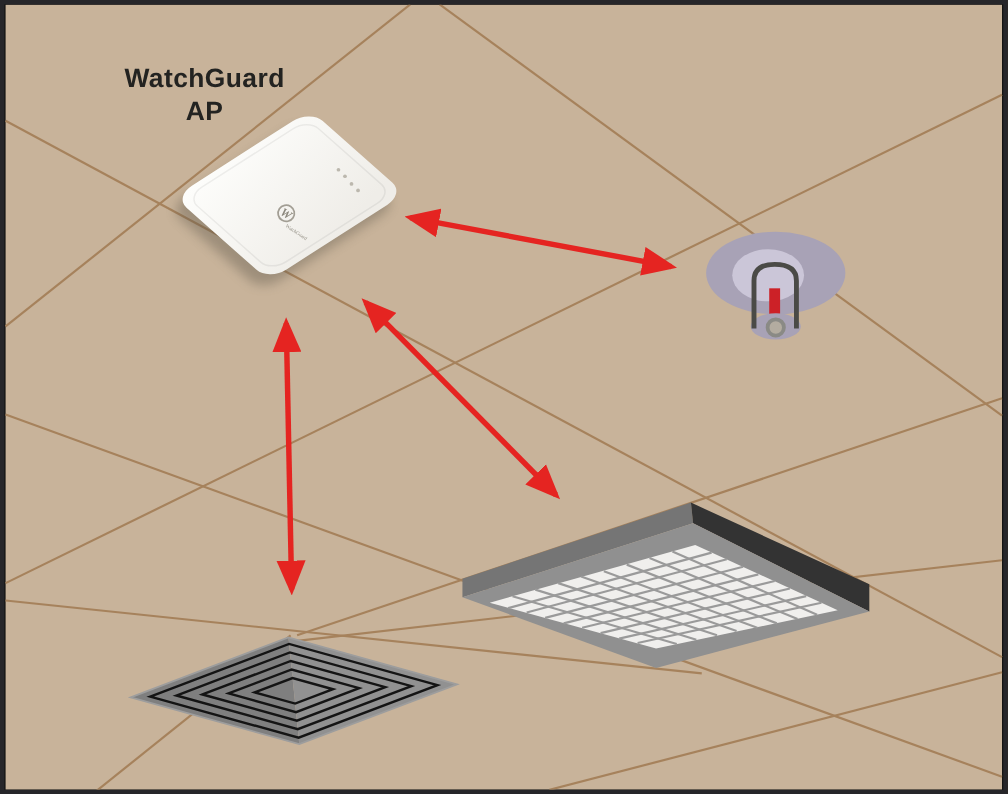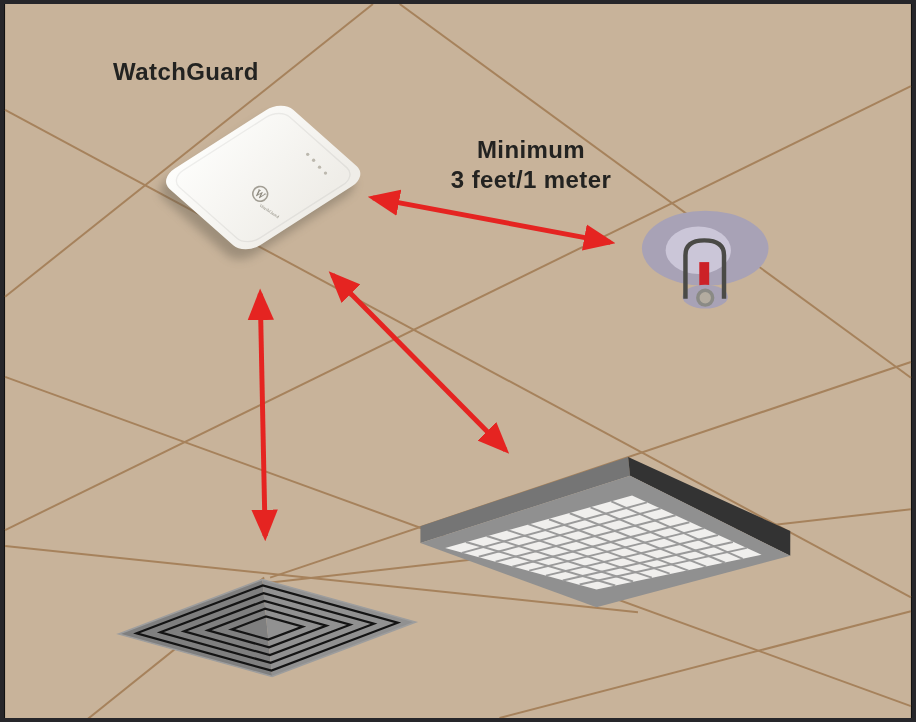--- a/index.html
+++ b/index.html
@@ -136,19 +136,16 @@
 
   <g stroke-width="5" fill="none" stroke="#e52421">
     <line x1="372" y1="196" x2="612" y2="241" marker-start="url(#headStart)" marker-end="url(#headEnd)"></line>
     <line x1="331" y1="274" x2="506" y2="451" marker-start="url(#headStart)" marker-end="url(#headEnd)"></line>
     <line x1="258" y1="293" x2="263" y2="538" marker-start="url(#headStart)" marker-end="url(#headEnd)"></line>
   </g>
 </svg>
 
   <div class="label label-ap">
     <div>WatchGuard</div>
-  </div>
-  <div class="label label-clearance">
-    <div>Minimum</div>
-    <div>3 feet/1 meter</div>
+    <div>AP</div>
   </div>
 
 </div>
 
 </body></html>

